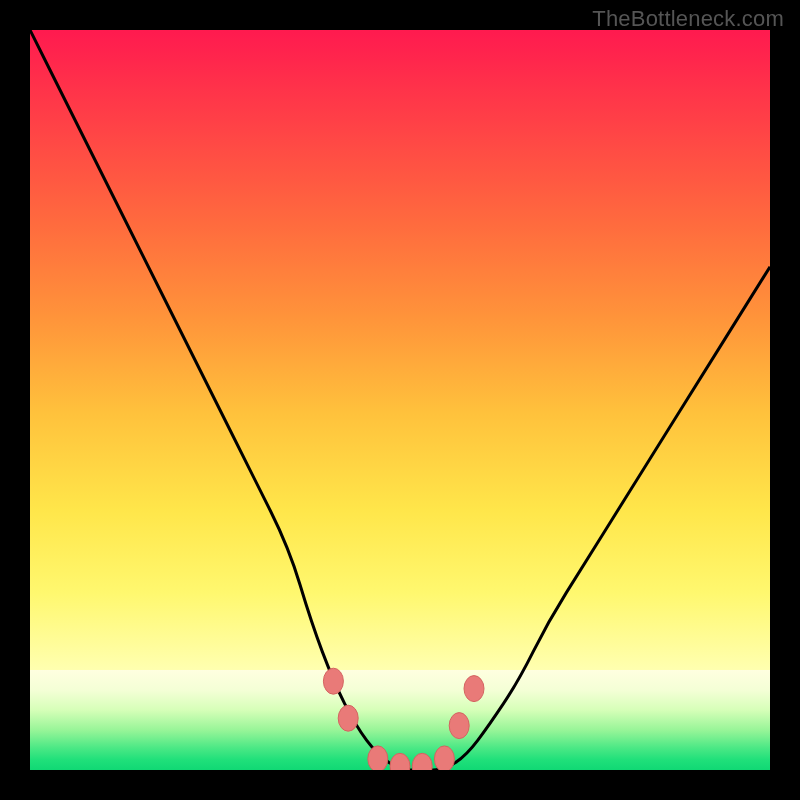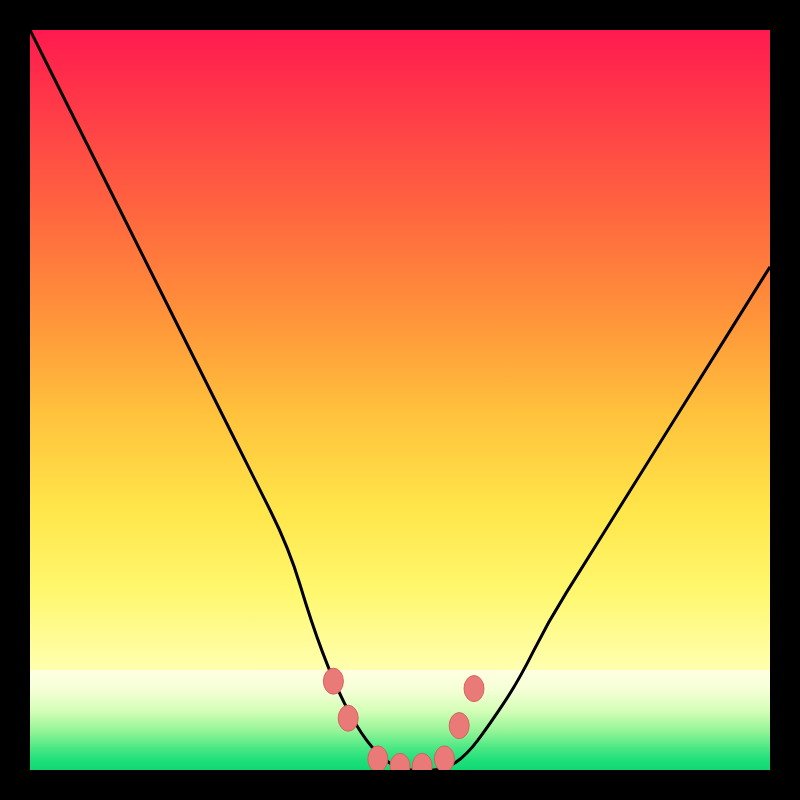--- a/index.html
+++ b/index.html
@@ -99,13 +99,14 @@
           <ellipse cx="347.8" cy="728.9" rx="10" ry="13" fill="#e97a78" stroke="#d46360" stroke-width="1"></ellipse>
           <ellipse cx="370.0" cy="736.3" rx="10" ry="13" fill="#e97a78" stroke="#d46360" stroke-width="1"></ellipse>
           <ellipse cx="392.2" cy="736.3" rx="10" ry="13" fill="#e97a78" stroke="#d46360" stroke-width="1"></ellipse>
           <ellipse cx="414.4" cy="728.9" rx="10" ry="13" fill="#e97a78" stroke="#d46360" stroke-width="1"></ellipse>
           <ellipse cx="429.2" cy="695.6" rx="10" ry="13" fill="#e97a78" stroke="#d46360" stroke-width="1"></ellipse>
           <ellipse cx="444.0" cy="658.6" rx="10" ry="13" fill="#e97a78" stroke="#d46360" stroke-width="1"></ellipse>
         </g>
     </svg>
   </div>
 
+  <div class="attribution">TheBottleneck.com</div>
 </div>
 
 </body></html>

